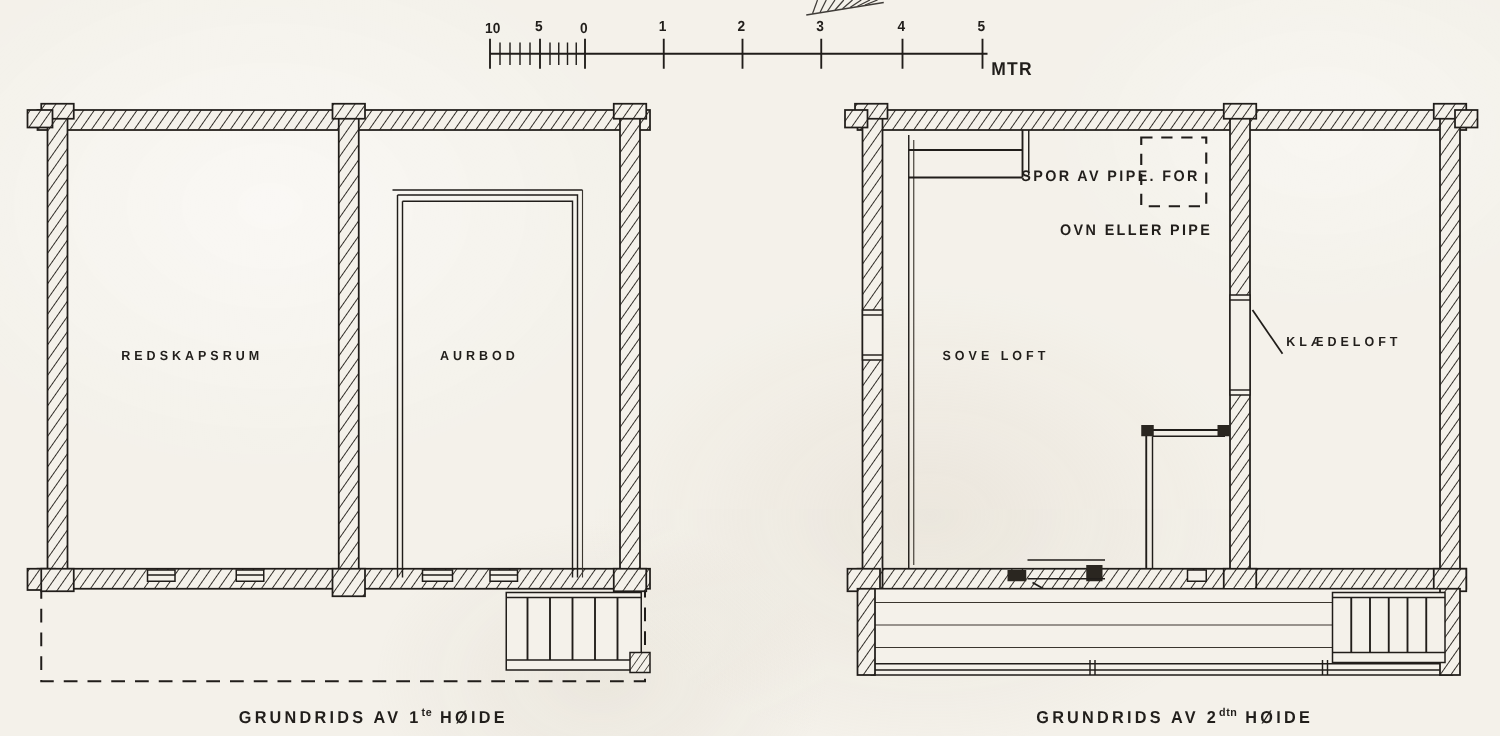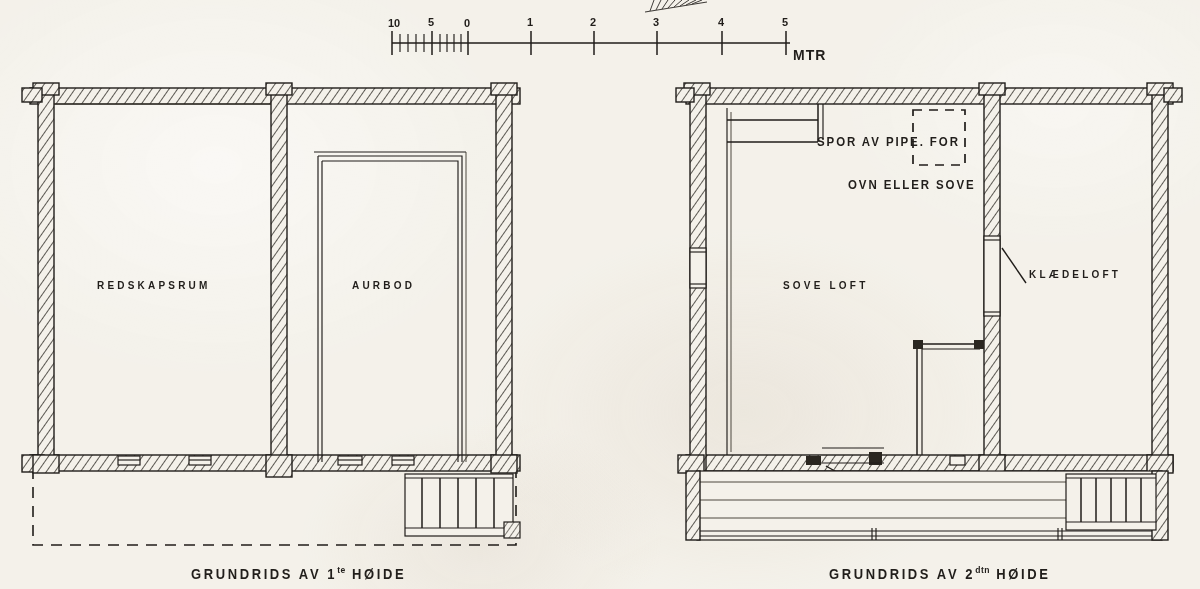--- a/index.html
+++ b/index.html
@@ -266,25 +266,25 @@
   <div class="lbl lbl-tick" style="left:527px; top:17px;">1</div>
   <div class="lbl lbl-tick" style="left:590px; top:17px;">2</div>
   <div class="lbl lbl-tick" style="left:653px; top:17px;">3</div>
   <div class="lbl lbl-tick" style="left:718px; top:17px;">4</div>
   <div class="lbl lbl-tick" style="left:782px; top:17px;">5</div>
   <div class="lbl lbl-mtr" style="left:793px; top:48px;">MTR</div>
 
   <div class="lbl lbl-room" style="left:97px; top:281px;">REDSKAPSRUM</div>
   <div class="lbl lbl-room" style="left:352px; top:281px;">AURBOD</div>
 
-  <div class="lbl lbl-room" style="left:783px; top:281px;">SOVE LOFT</div>
+  <div class="lbl lbl-room" style="left:754px; top:281px;">SOVE LOFT</div>
   <div class="lbl lbl-room" style="left:1029px; top:270px;">KLÆDELOFT</div>
 
   <div class="lbl lbl-note" style="left:817px; top:137px;">SPOR AV PIPE. FOR</div>
-  <div class="lbl lbl-note" style="left:848px; top:180px;">OVN ELLER SOVE</div>
+  <div class="lbl lbl-note" style="left:848px; top:180px;">OVN ELLER PIPE</div>
 
   <div class="lbl lbl-cap" style="left:191px; top:566px;">
     <span>GRUNDRIDS AV </span><span>1</span><span class="sup">te</span><span> HØIDE</span>
   </div>
 
   <div class="lbl lbl-cap" style="left:829px; top:566px;">
     <span>GRUNDRIDS AV </span><span>2</span><span class="sup">dtn</span><span> HØIDE</span>
   </div>
 </div>
 

